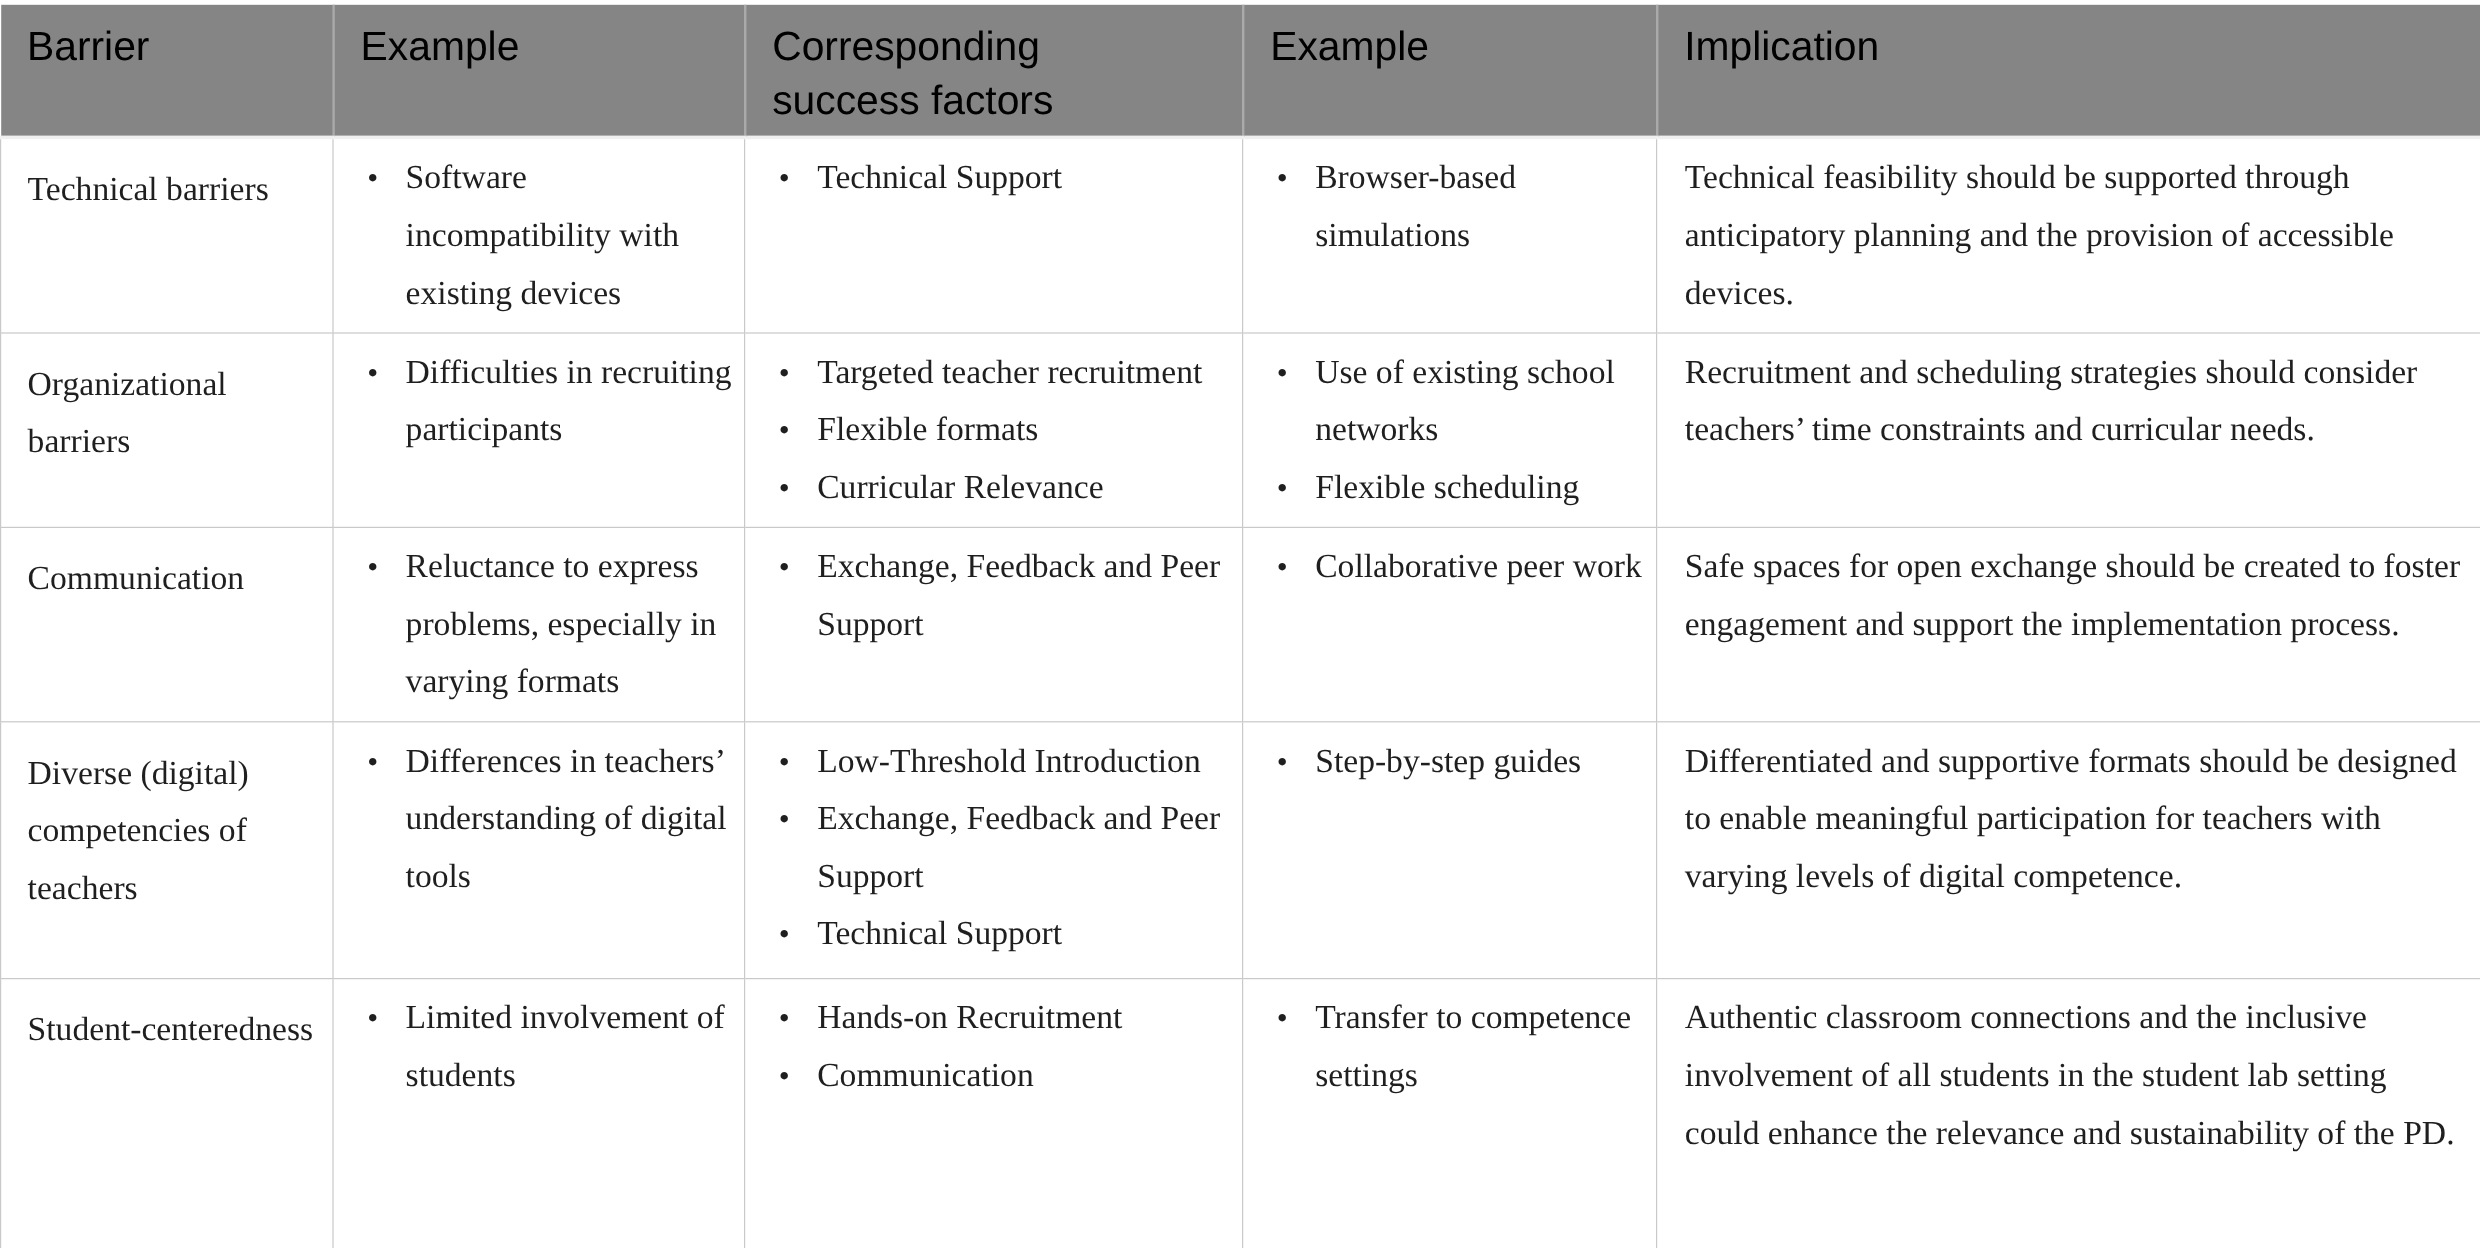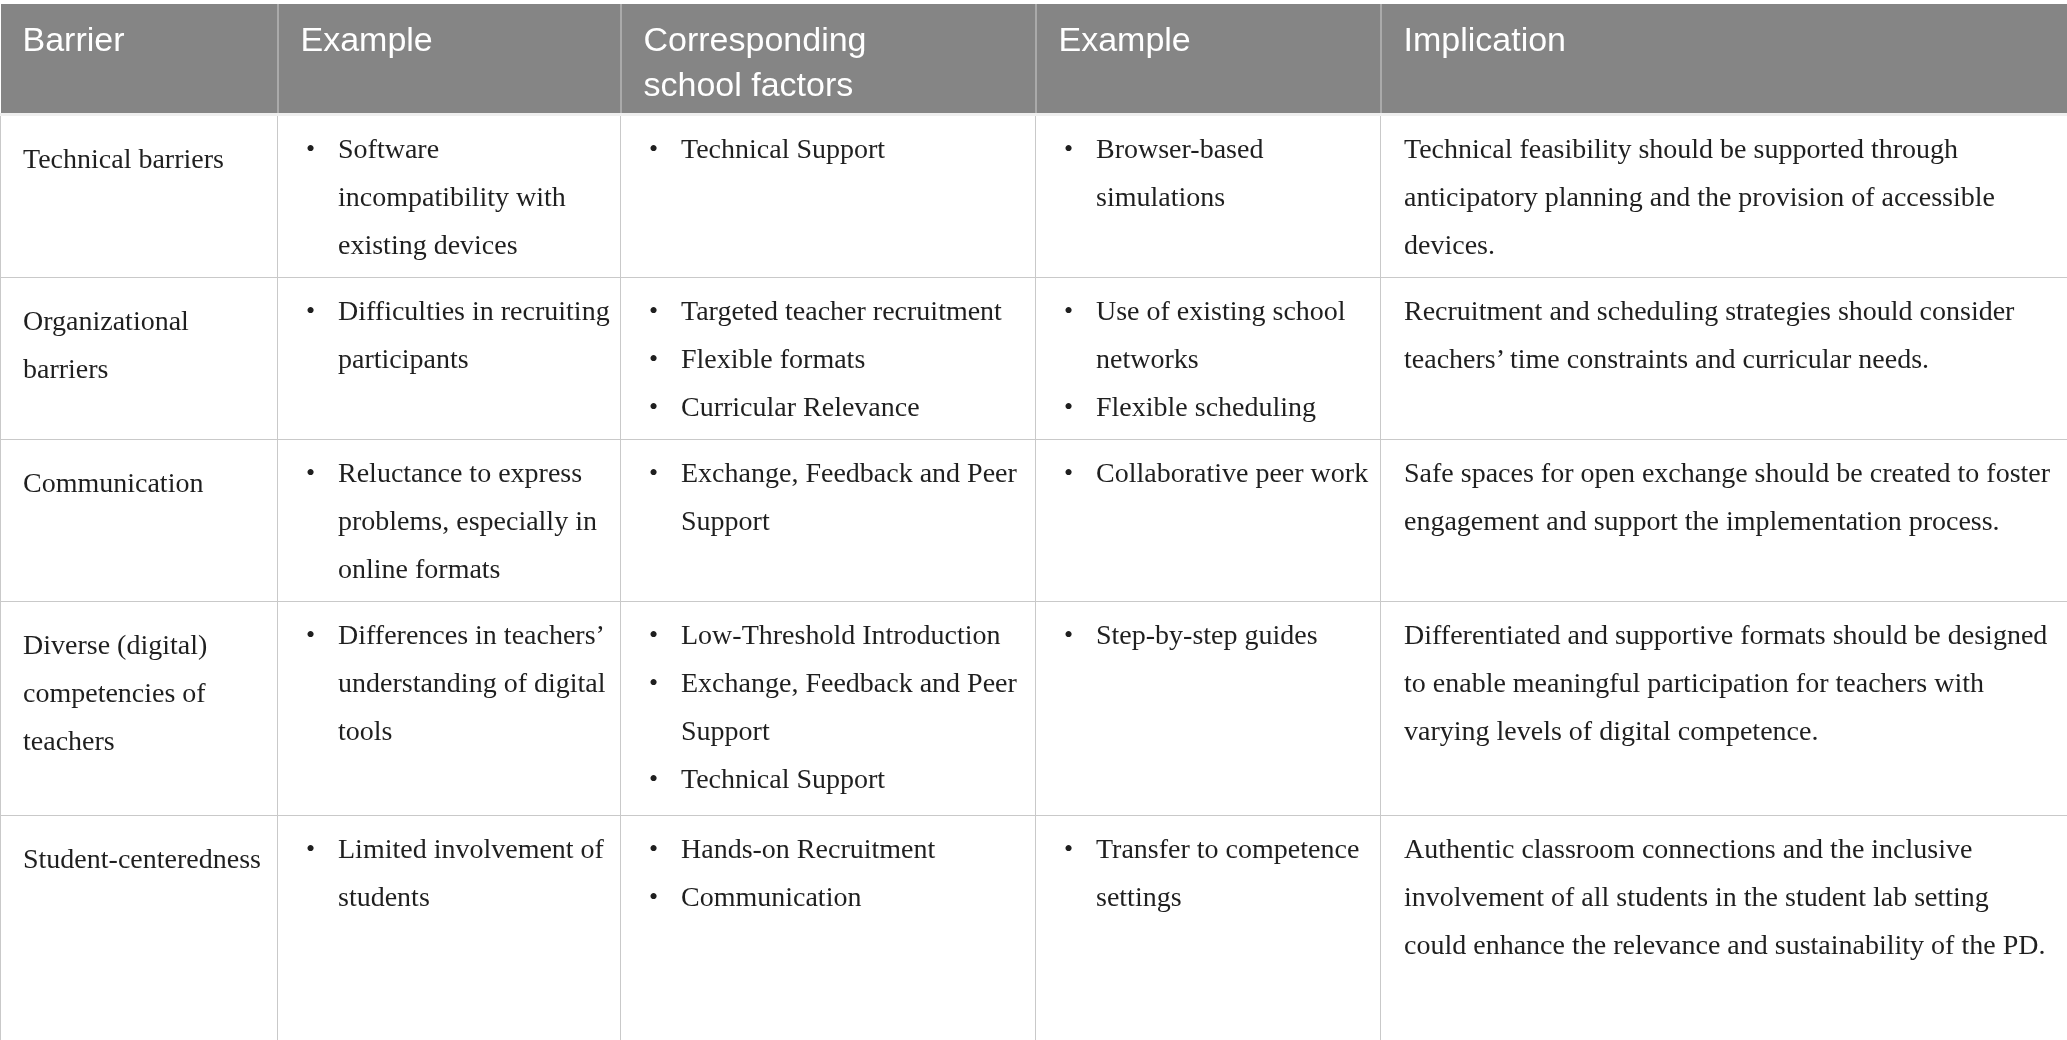--- a/index.html
+++ b/index.html
@@ -19,21 +19,21 @@
   table.tbl {
     width: 2067px;
     table-layout: fixed;
     border-collapse: collapse;
   }
   table.tbl * { box-sizing: border-box; }
 
   
   thead th {
     background: #858585;
-    color: #ffffff;
+    color: #000000;
     font-family: "Liberation Sans", sans-serif;
     font-weight: 400;
     font-size: 34px;
     line-height: 45px;
     text-align: left;
     vertical-align: top;
     height: 110px;
     padding: 13px 16px 0 22px;
     border-bottom: 3px solid #efefef;
   }
@@ -89,21 +89,21 @@
       <col style="width:277px">
       <col style="width:343px">
       <col style="width:415px">
       <col style="width:345px">
       <col style="width:687px">
     </colgroup>
     <thead>
       <tr>
         <th><span>Barrier</span></th>
         <th><span>Example</span></th>
-        <th class="th-wrap"><span>Corresponding school factors</span></th>
+        <th class="th-wrap"><span>Corresponding success factors</span></th>
         <th><span>Example</span></th>
         <th><span>Implication</span></th>
       </tr>
     </thead>
     <tbody>
 
       <tr class="r1">
         <td class="plain"><span>Technical barriers</span></td>
         <td class="list-cell">
           <ul>
@@ -143,21 +143,21 @@
             <li>Flexible scheduling</li>
           </ul>
         </td>
         <td class="impl"><span>Recruitment and scheduling strategies should consider teachers’ time constraints and curricular needs.</span></td>
       </tr>
 
       <tr class="r3">
         <td class="plain"><span>Communication</span></td>
         <td class="list-cell">
           <ul>
-            <li>Reluctance to express problems, especially in online formats</li>
+            <li>Reluctance to express problems, especially in varying formats</li>
           </ul>
         </td>
         <td class="list-cell">
           <ul>
             <li>Exchange, Feedback and Peer Support</li>
           </ul>
         </td>
         <td class="list-cell">
           <ul>
             <li>Collaborative peer work</li>

